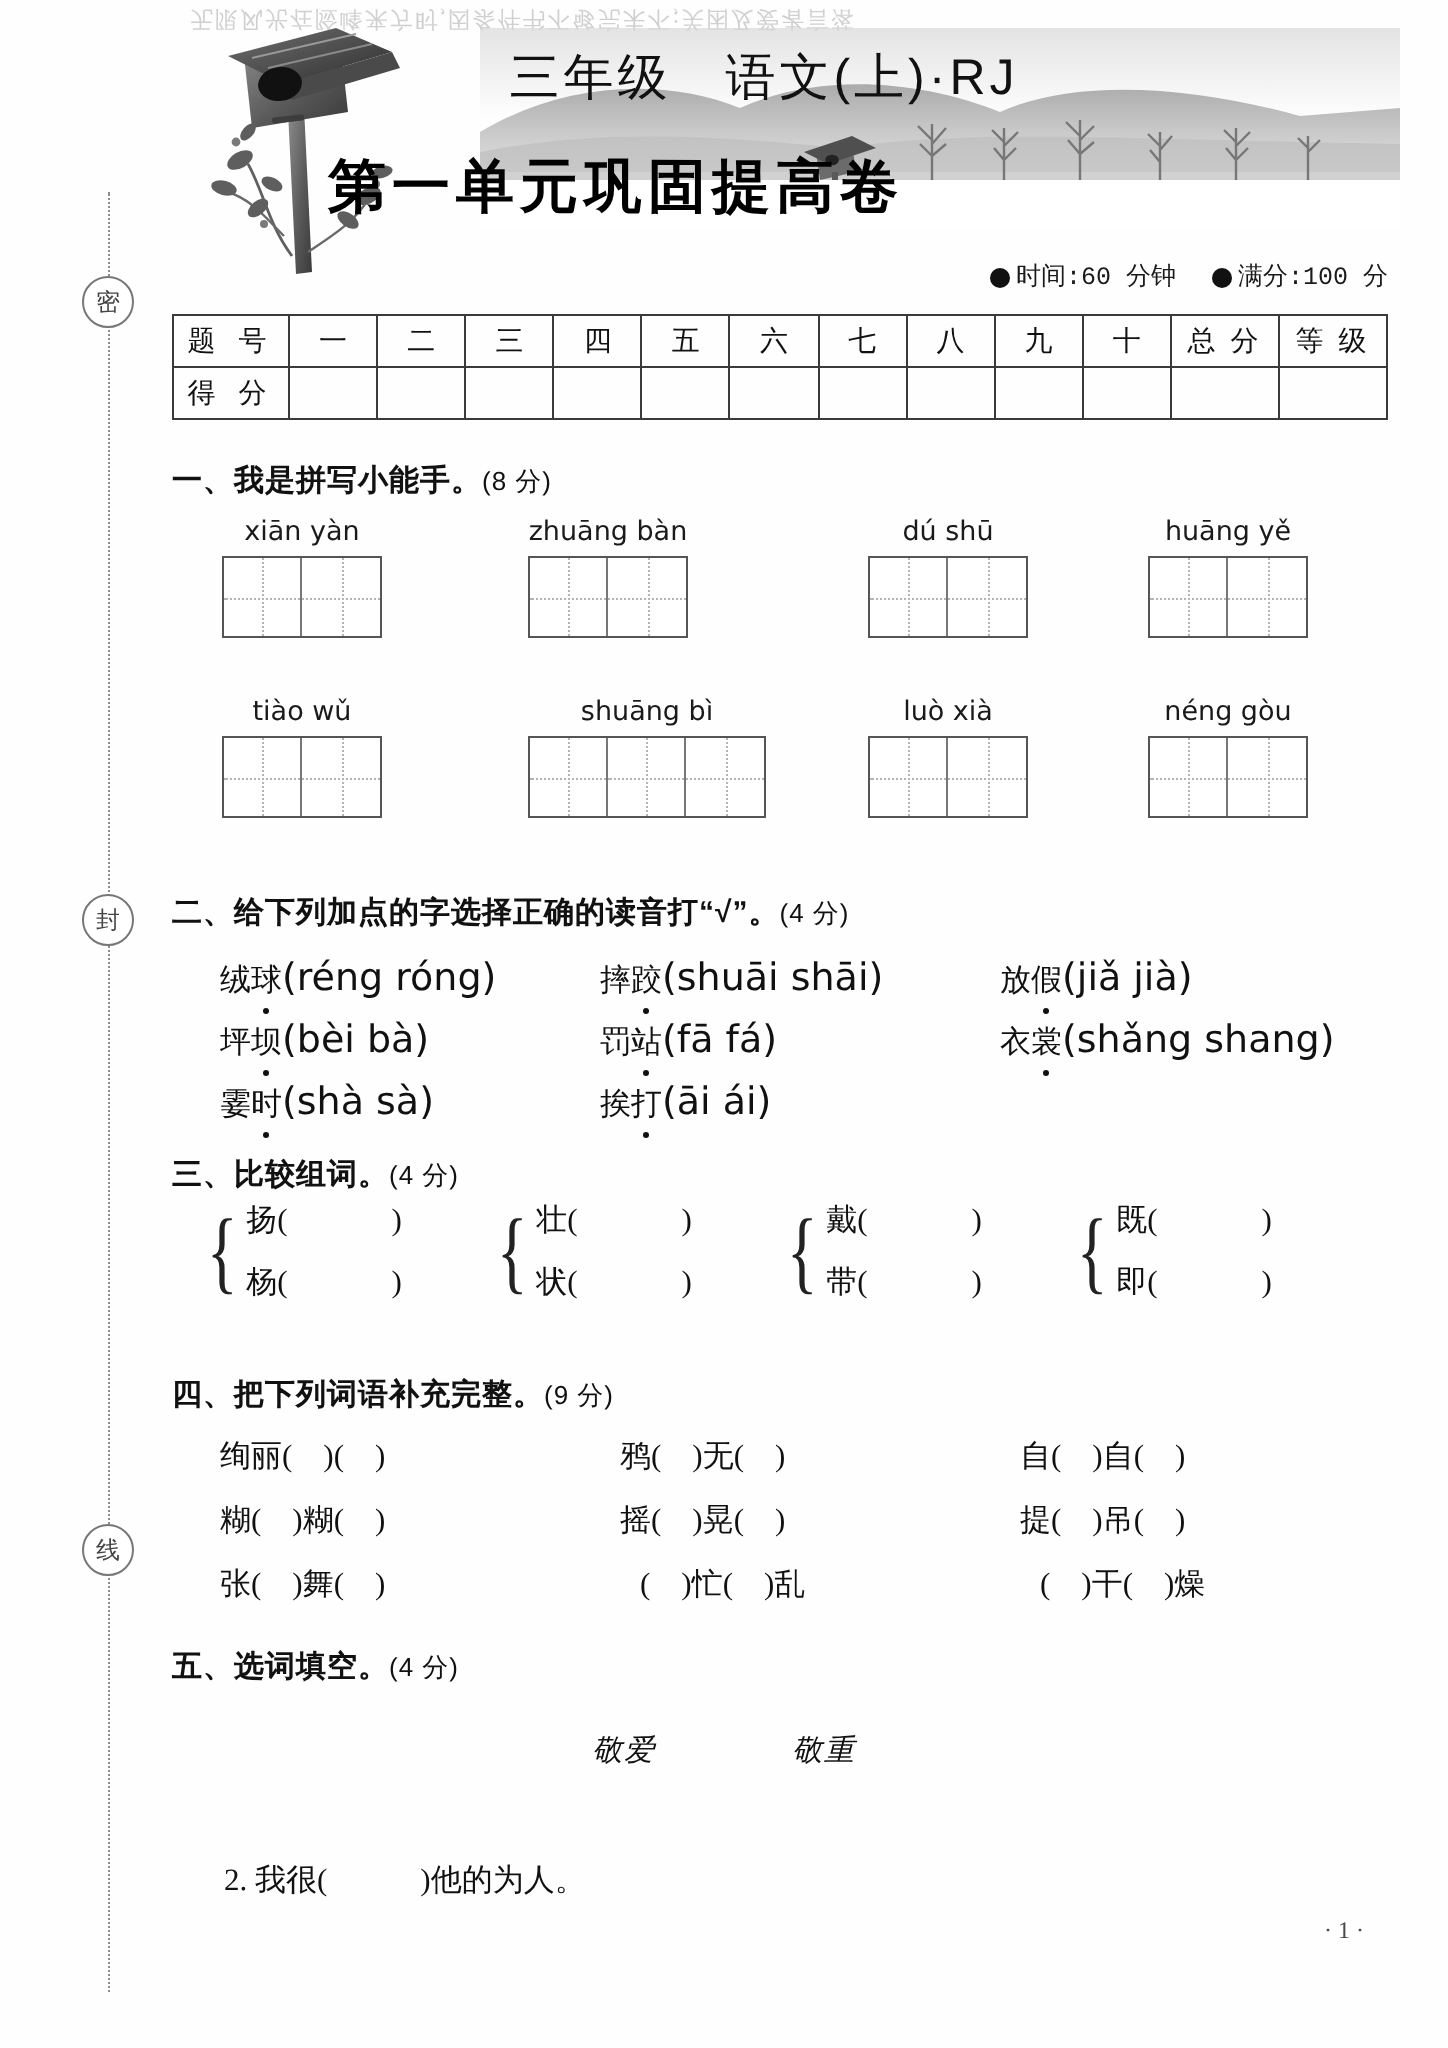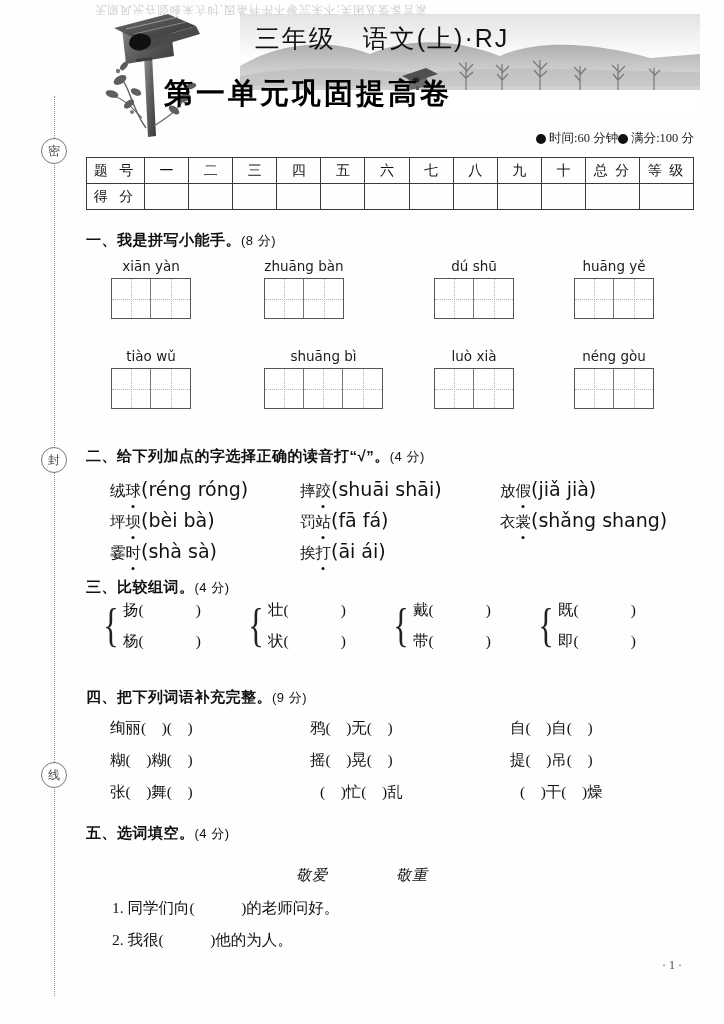--- a/index.html
+++ b/index.html
@@ -65,22 +65,22 @@
     text-align: center;
     font-size: 29px; font-weight: bold; letter-spacing: 3px; color: #000;
     font-family: "Liberation Sans", sans-serif;
     padding-left: 40px;
   }
 
   
   .meta {
     position: absolute; right: 30px; top: 130px;
     font-size: 12.5px; color: #1a1a1a;
-    display: flex; align-items: center;
-    font-family: Liberation Serif, serif;
+    display: flex; gap: 18px; align-items: center;
+    font-family: Liberation Mono, monospace;
   }
   .meta .chip { display: flex; align-items: center; gap: 3px; }
   .dot-icon {
     width: 10px; height: 10px; border-radius: 50%;
     background: #111; display: inline-block;
   }
 
   
   .score-table {
     position: absolute; left: 86px; top: 157px;
@@ -498,18 +498,17 @@
   </div>
 
   <div class="sec-head" style="top:824px">
     <span>五、选词填空。</span><span class="pts">(4 分)</span>
   </div>
 
   <div class="s5-words">
     <span>敬爱</span><span>敬重</span>
   </div>
 
-  <div class="s5-q" style="top:898px">1. 同学们向(　　　)的老师问好。</div>
   <div class="s5-q" style="top:930px">2. 我很(　　　)他的为人。</div>
 
   <div class="pageno">· 1 ·</div>
 
 </div>
 
 </body></html>

